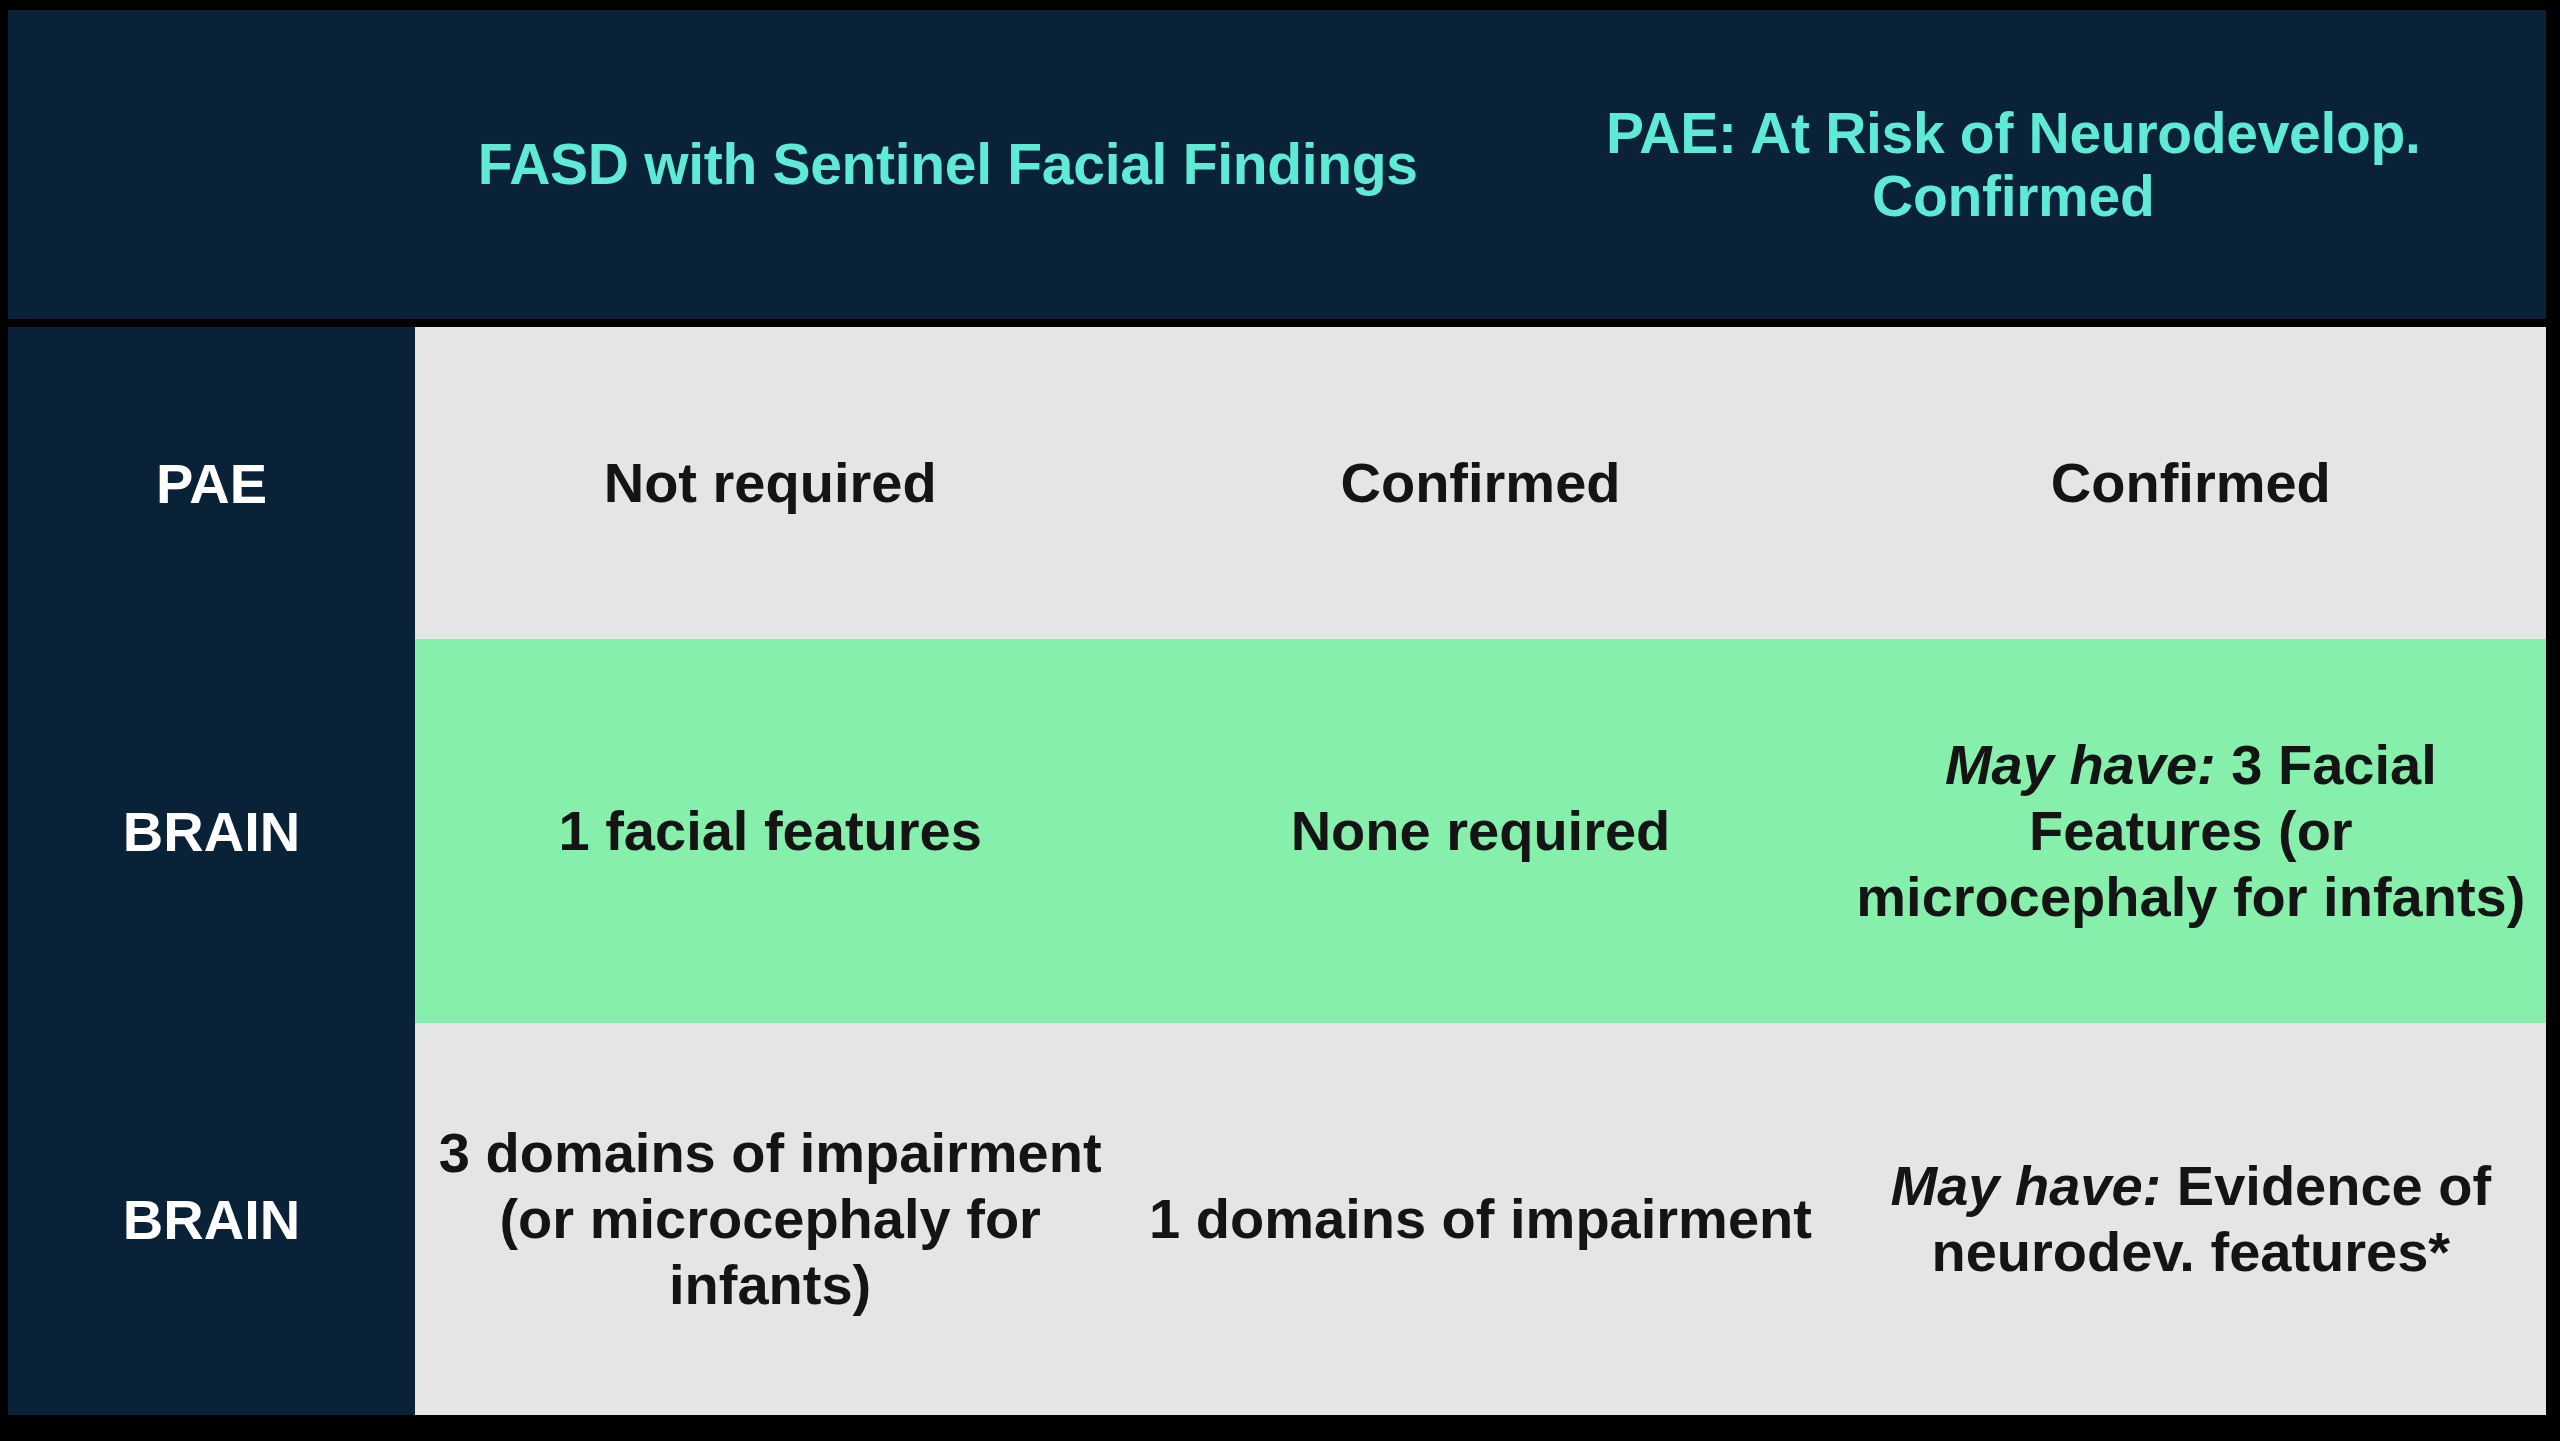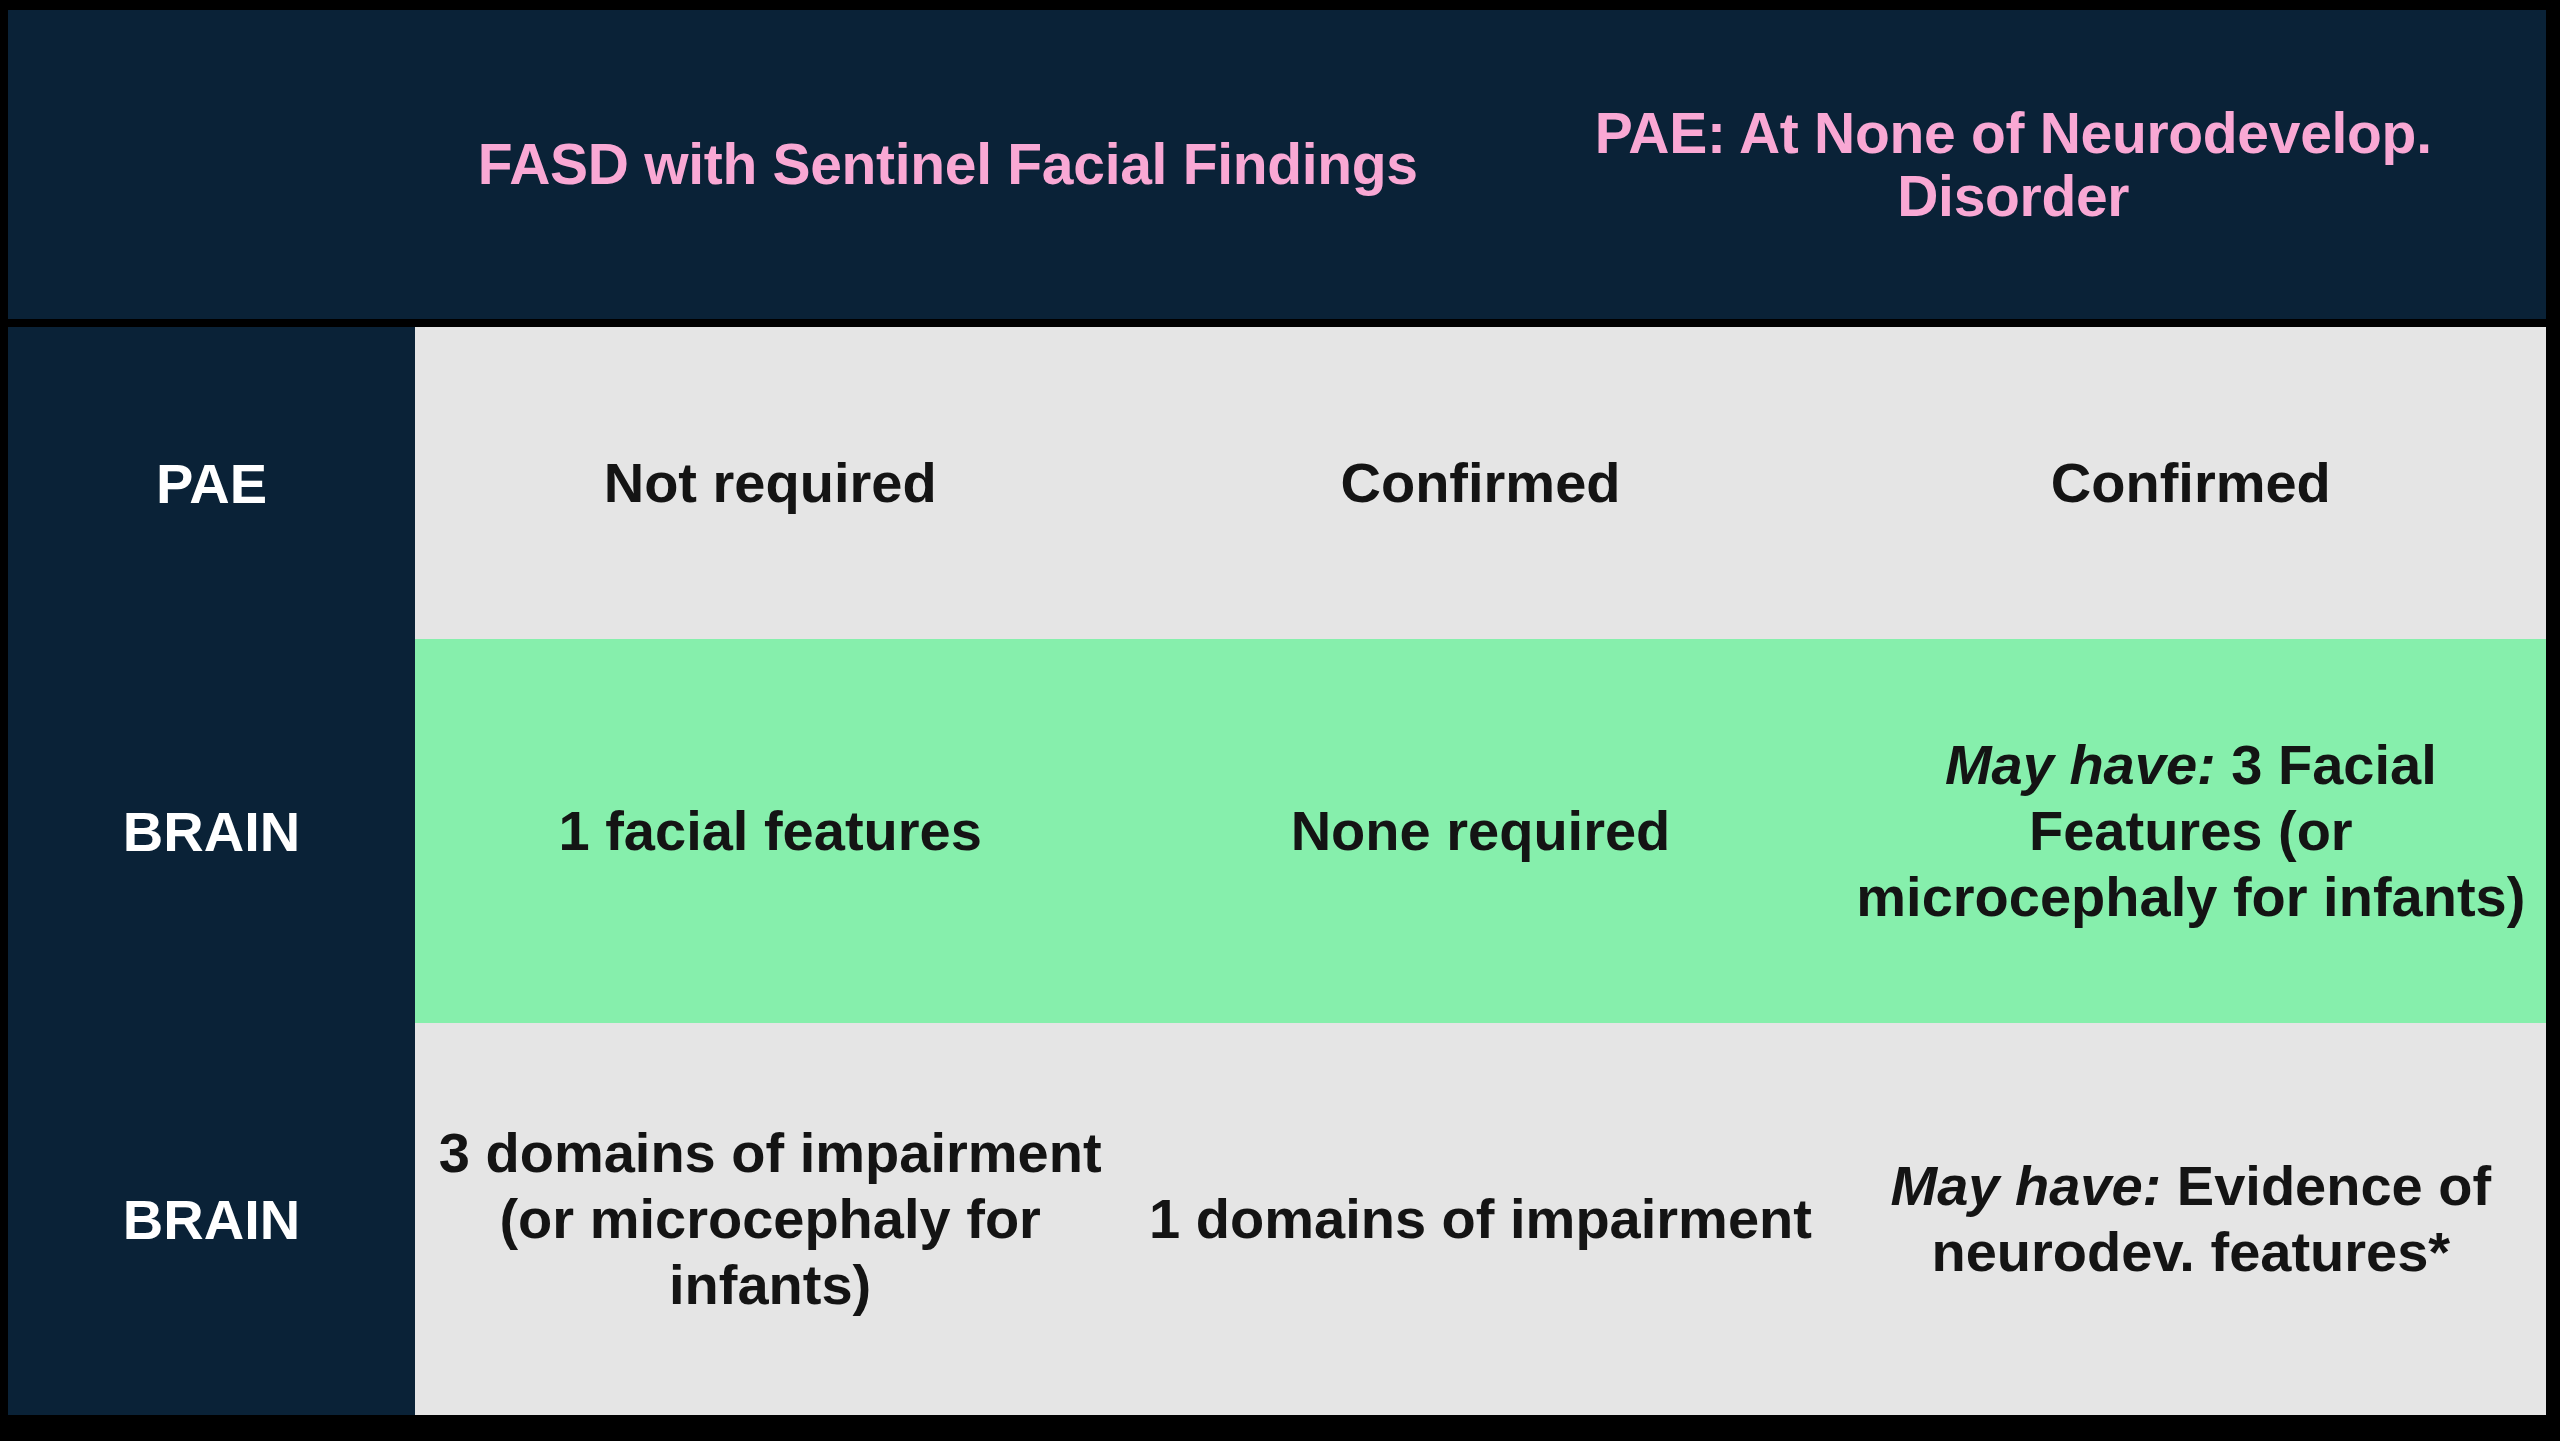--- a/index.html
+++ b/index.html
@@ -36,21 +36,21 @@
     flex-direction: row;
   }
   #header-corner {
     width: 407px;
     flex: 0 0 407px;
     background: #0a2237;
   }
   .header-cell {
     flex: 1 1 0;
     background: #0a2237;
-    color: #f9a8d4;
+    color: #5eead4;
     display: flex;
     align-items: center;
     justify-content: center;
     text-align: center;
     font-size: 57px;
     font-weight: bold;
     line-height: 1.09;
     letter-spacing: -0.3px;
     padding: 0 18px;
     box-sizing: border-box;
@@ -121,21 +121,21 @@
 <body>
 
 <div id="table-frame">
 
   <div id="table-header">
     <div id="header-corner"></div>
     <div class="header-cell">
       <span>FASD with Sentinel Facial Findings</span>
     </div>
     <div class="header-cell">
-      <span>PAE: At None of Neurodevelop. Disorder</span>
+      <span>PAE: At Risk of Neurodevelop. Confirmed</span>
     </div>
   </div>
 
   <div id="header-divider"></div>
 
   <div id="table-body">
 
     <div class="table-row band-gray" id="row-pae">
       <div class="row-label-cell">
         <span>PAE</span>

